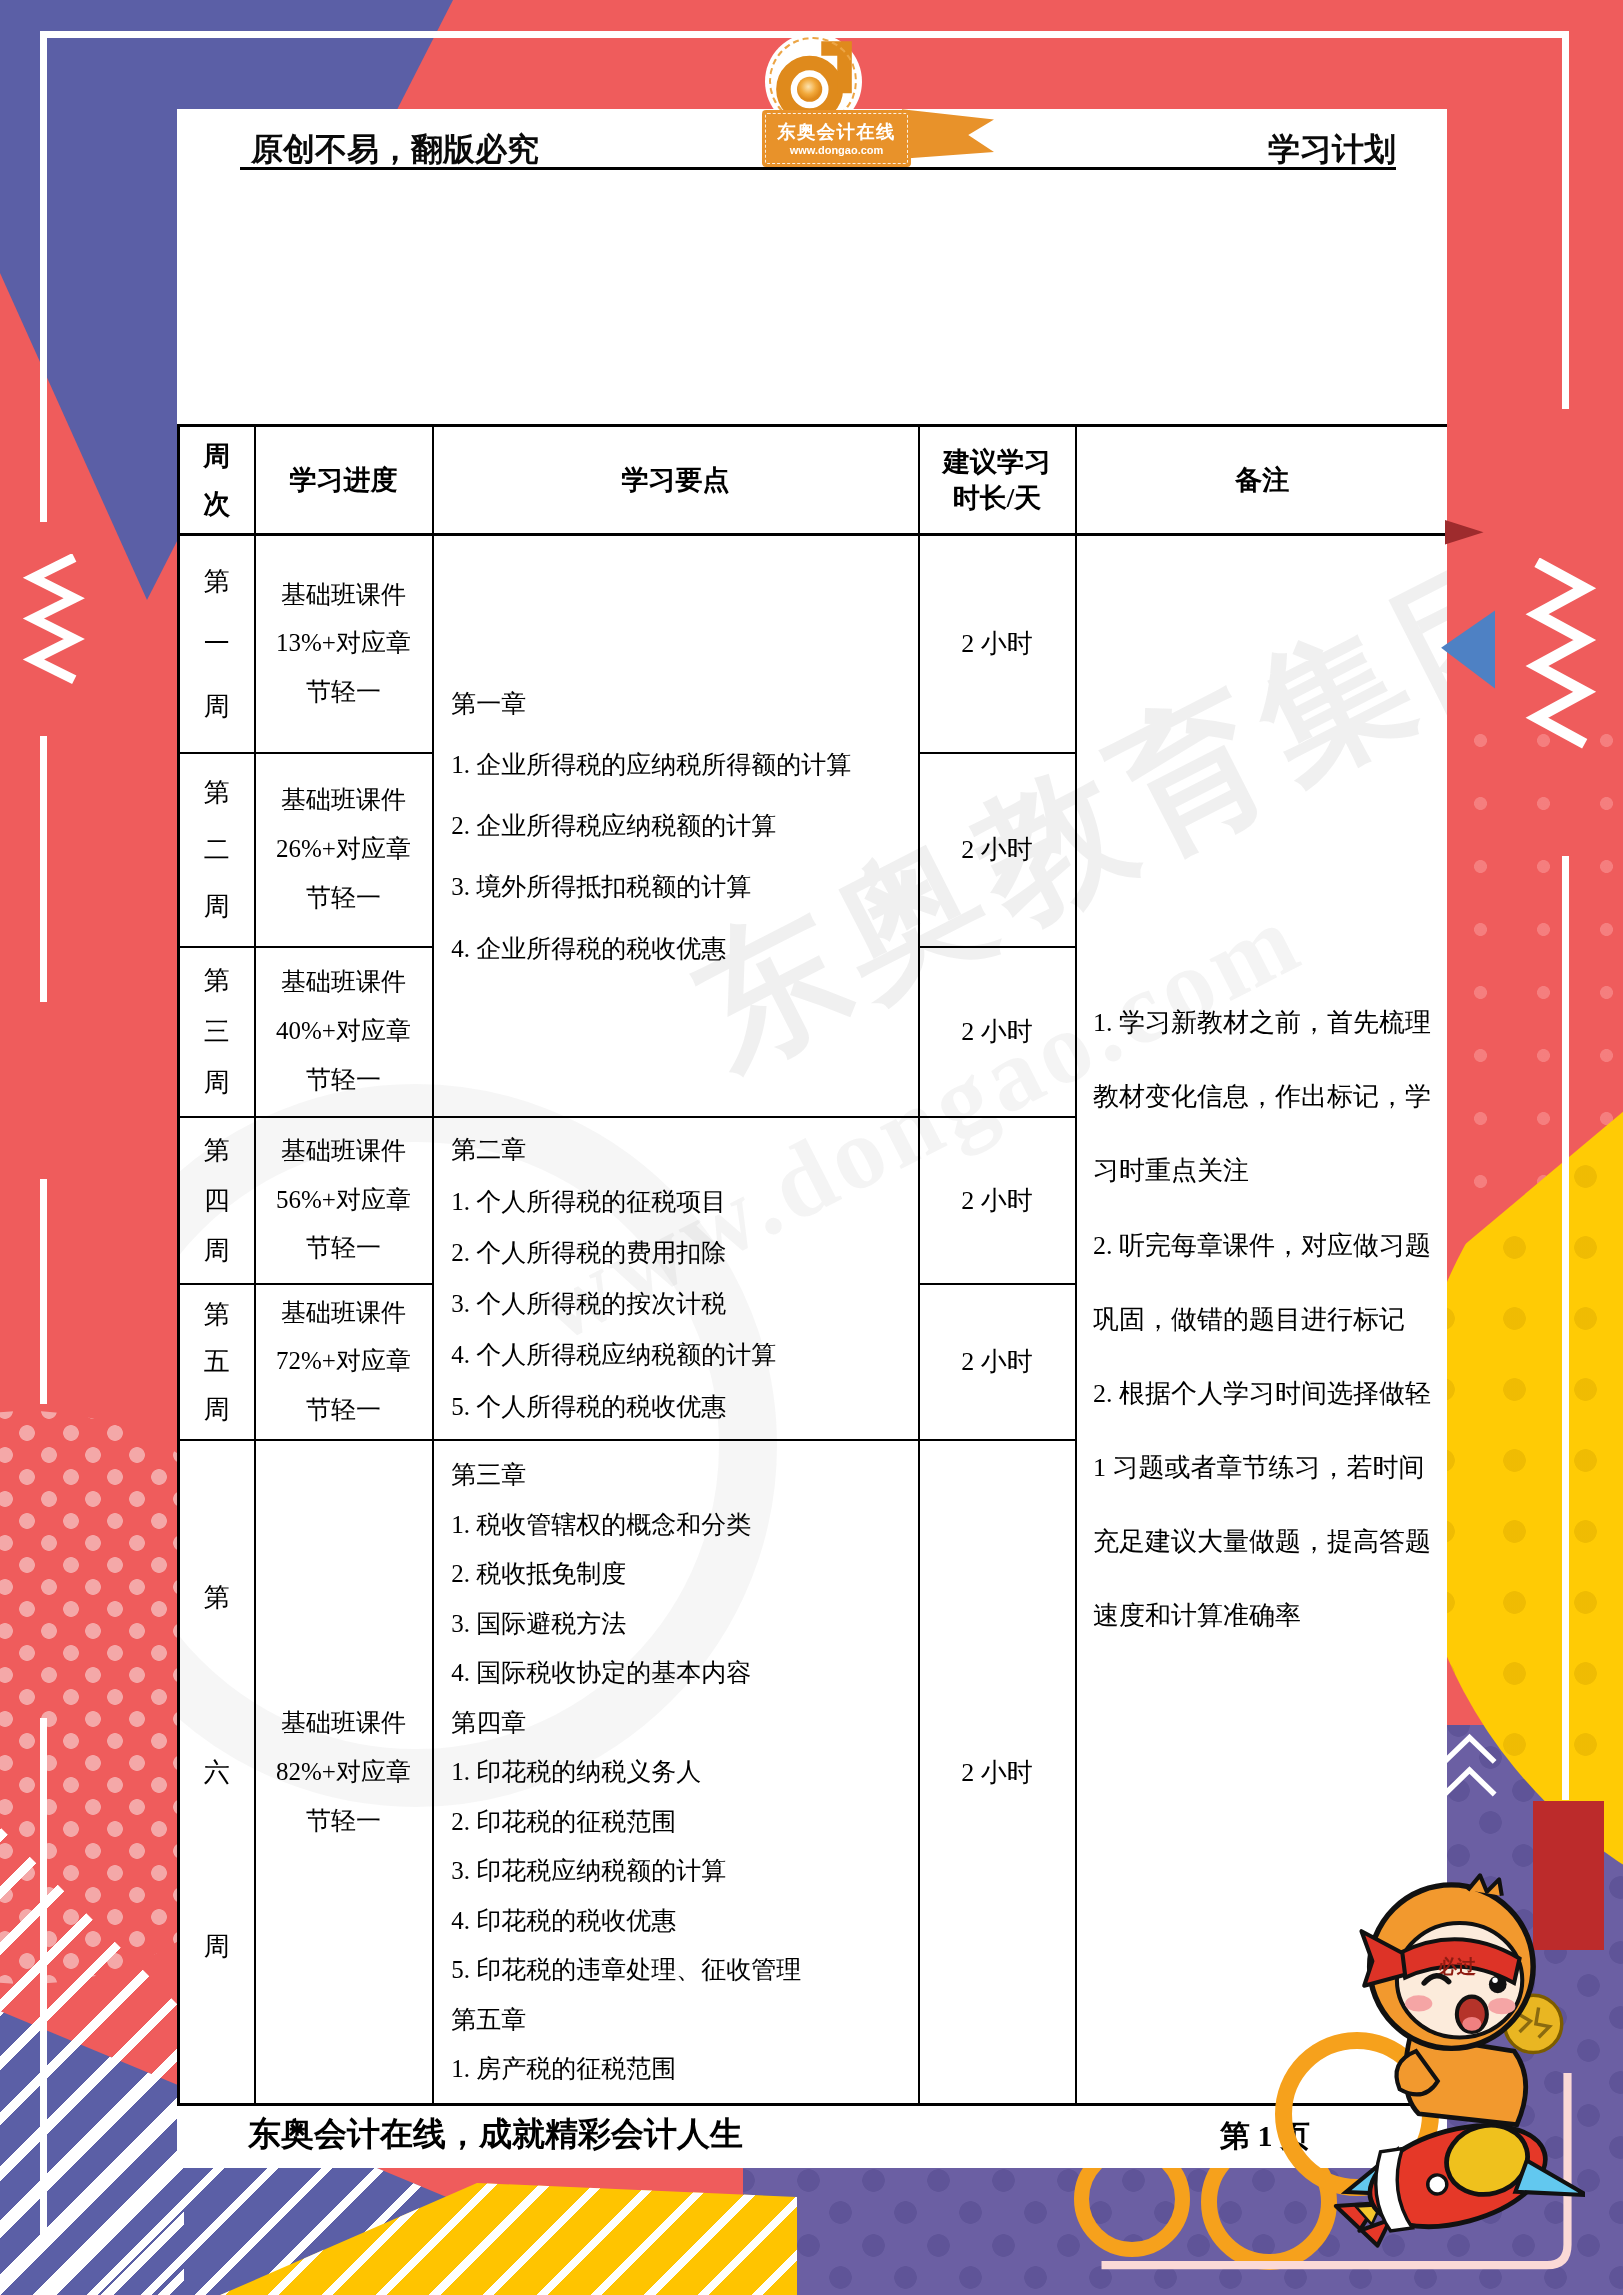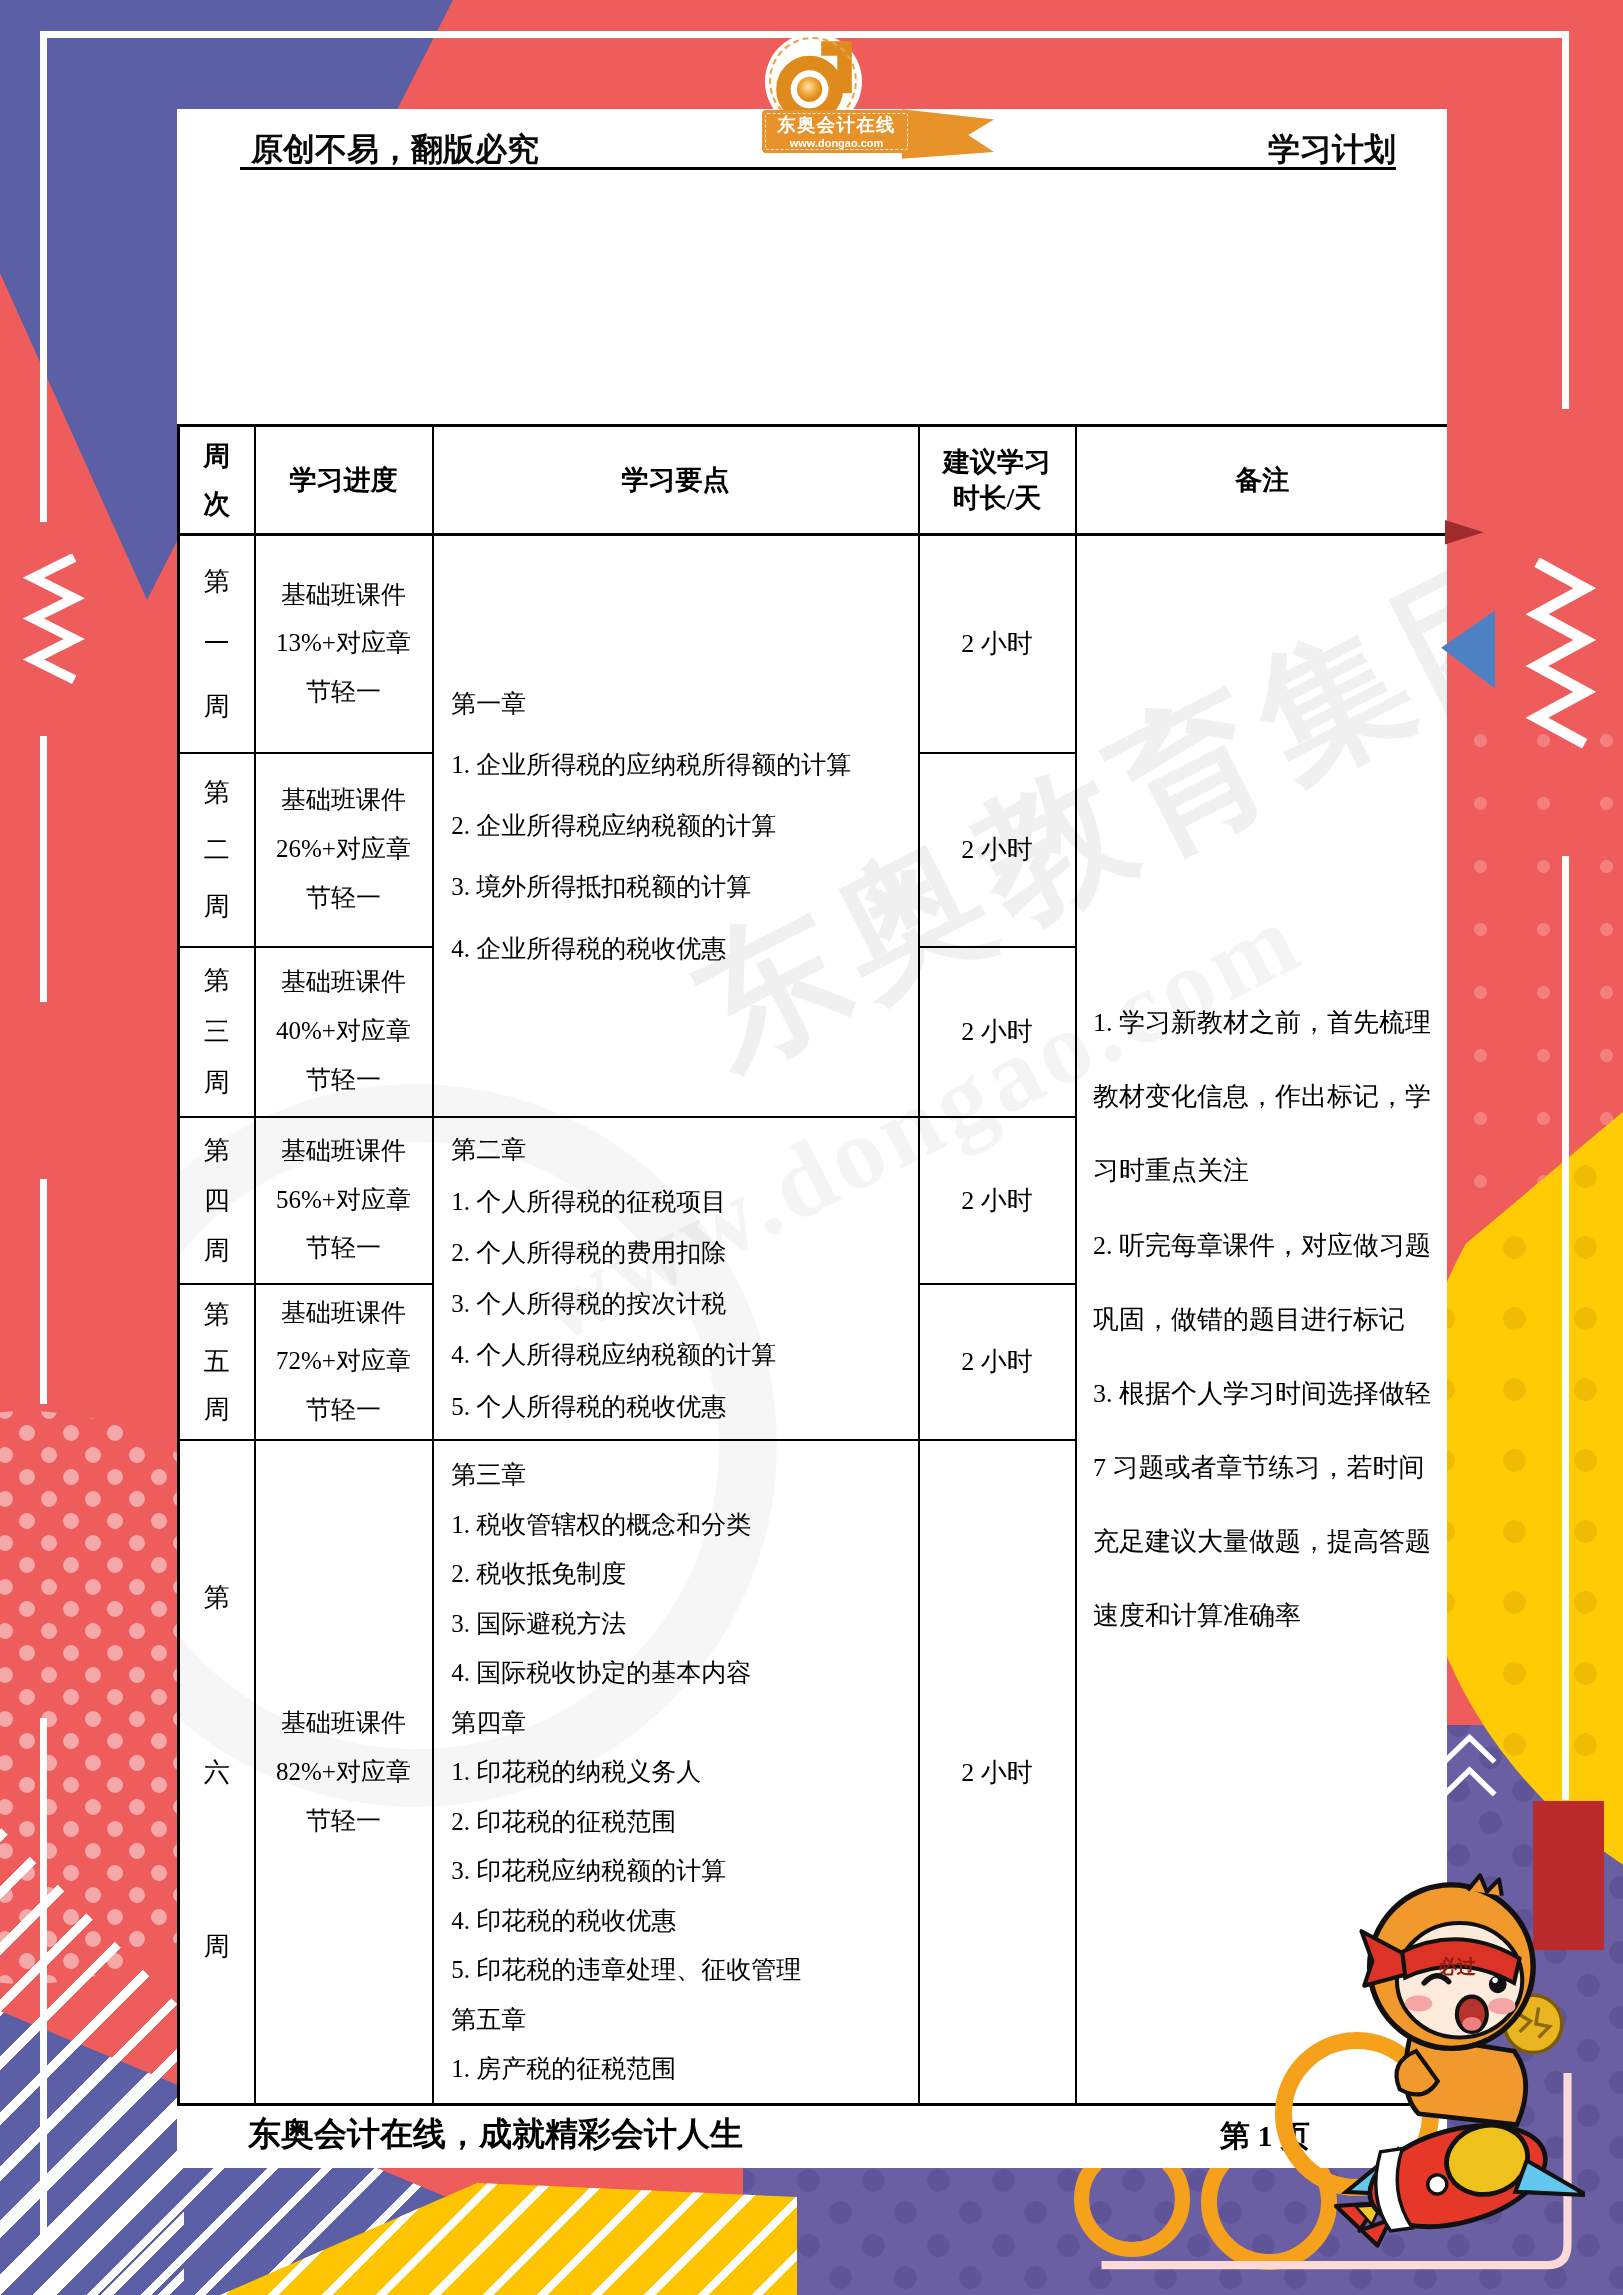--- a/index.html
+++ b/index.html
@@ -99,21 +99,21 @@
   #notice-left{left:251px;}
   #plan-right{left:1268px;}
   #head-underline{position:absolute;left:240px;top:167px;width:1156px;height:3.4px;background:#000;z-index:11;}
 
   
   #logo{position:absolute;left:762px;top:27px;width:232px;height:140px;z-index:40;font-family:"Liberation Sans",sans-serif;}
   #logo-tail{position:absolute;left:140px;top:79px;width:92px;height:56px;background:var(--orange);
     clip-path:polygon(0 6%,100% 24%,72% 52%,100% 82%,0 94%);}
   #logo-circle{position:absolute;left:2.7px;top:5.5px;width:97px;height:97px;border-radius:50%;background:#fff;}
   #logo-circle .dash{position:absolute;inset:4.8px;border-radius:50%;border:2px dashed #ECA545;}
-  #logo-banner{position:absolute;left:0;top:83px;width:149px;height:43px;background:var(--orange);border-radius:4.1px;
+  #logo-banner{position:absolute;left:0;top:83px;width:149px;height:57px;background:var(--orange);border-radius:4.1px;
     display:flex;flex-direction:column;align-items:center;justify-content:center;}
   #logo-banner:after{content:"";position:absolute;inset:3.4px;border:1.4px dashed rgba(255,255,255,.85);border-radius:2.7px;pointer-events:none;}
   #logo-brand{font-size:18.4px;font-weight:bold;color:#fff;letter-spacing:1.4px;line-height:1.2;}
   #logo-site{font-size:11px;color:#fff;font-weight:bold;}
 
   #mascot{position:absolute;left:1326px;top:1844px;width:259px;height:436px;z-index:30;}
 </style>
 </head>
 <body>
 
@@ -237,21 +237,21 @@
             <div class="pline">2. 企业所得税应纳税额的计算</div>
             <div class="pline">3. 境外所得抵扣税额的计算</div>
             <div class="pline">4. 企业所得税的税收优惠</div>
           </div>
         </td>
         <td class="c-hours">2 小时</td>
         <td class="c-notes" rowspan="6">
           <div class="notes-wrap">
             <p>1. 学习新教材之前，首先梳理教材变化信息，作出标记，学习时重点关注</p>
             <p>2. 听完每章课件，对应做习题巩固，做错的题目进行标记</p>
-            <p>3. 根据个人学习时间选择做轻 7 习题或者章节练习，若时间充足建议大量做题，提高答题速度和计算准确率</p>
+            <p>2. 根据个人学习时间选择做轻 1 习题或者章节练习，若时间充足建议大量做题，提高答题速度和计算准确率</p>
           </div>
         </td>
       </tr>
       <tr>
         <td class="c-week r1">
               <div class="vert">
                 <span>第</span>
                 <span>二</span>
                 <span>周</span>
               </div>

